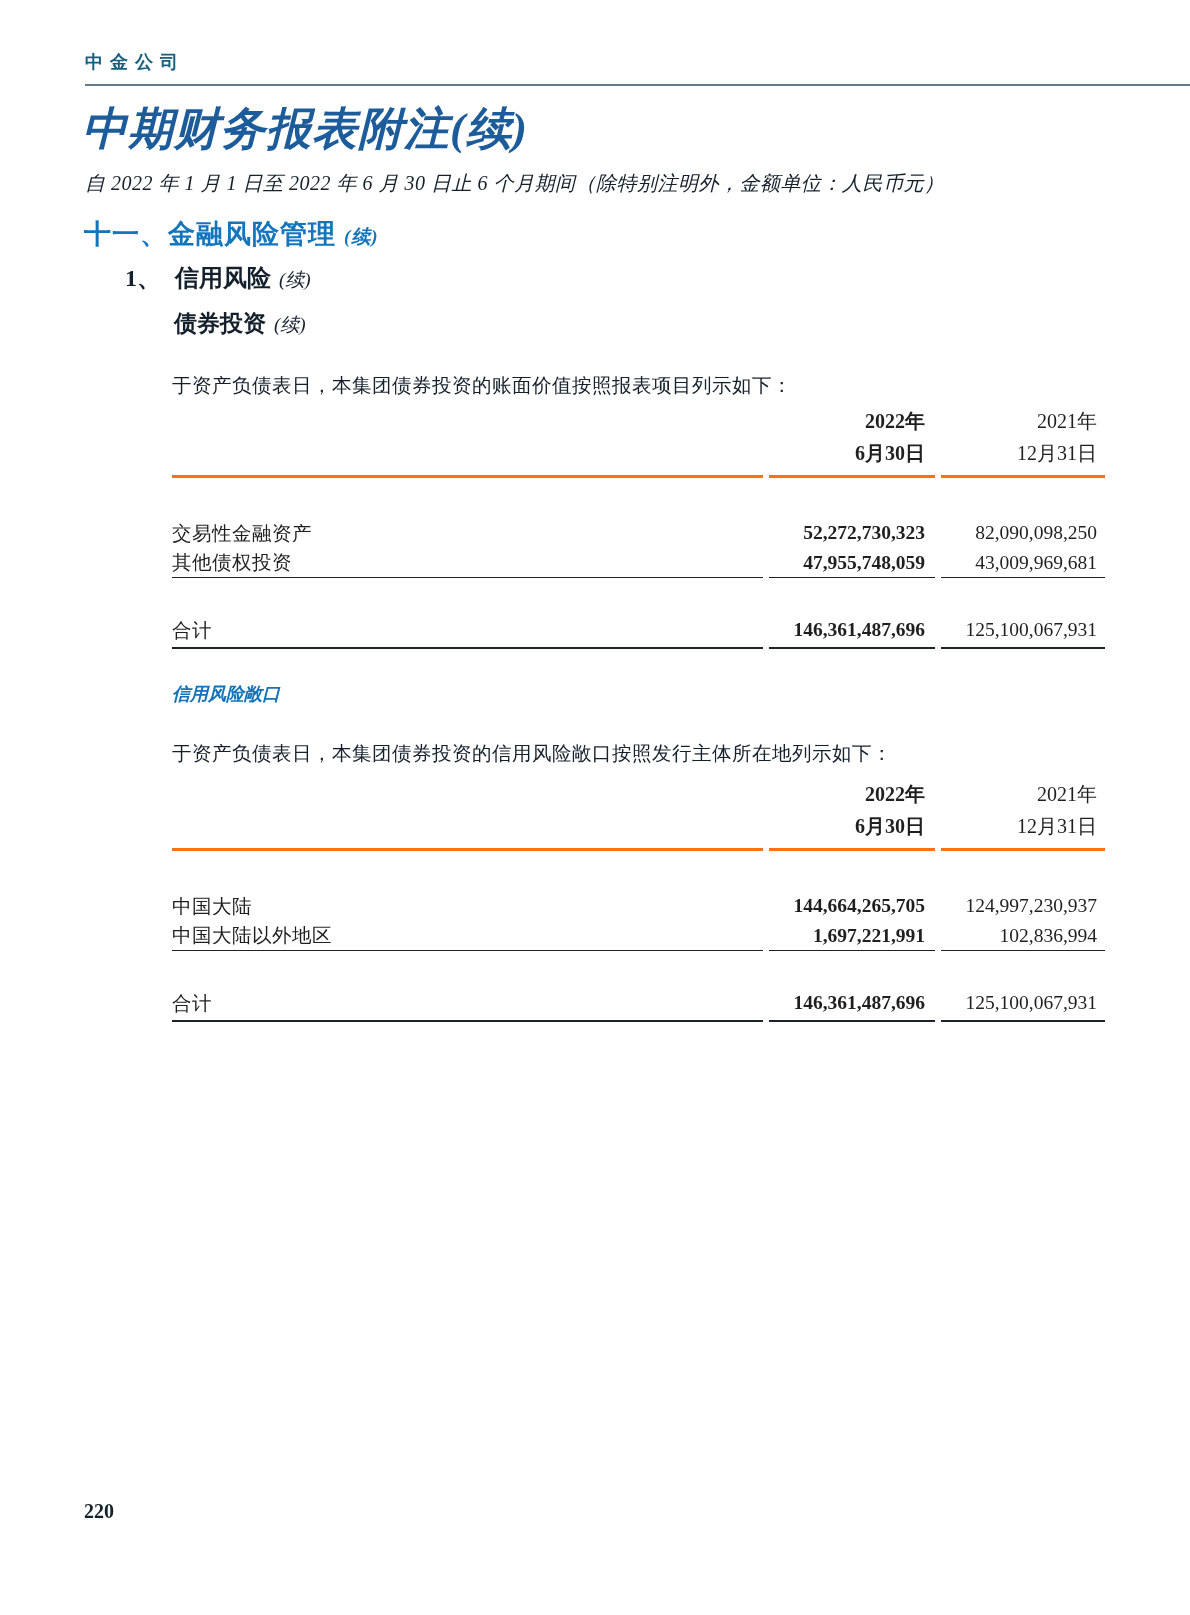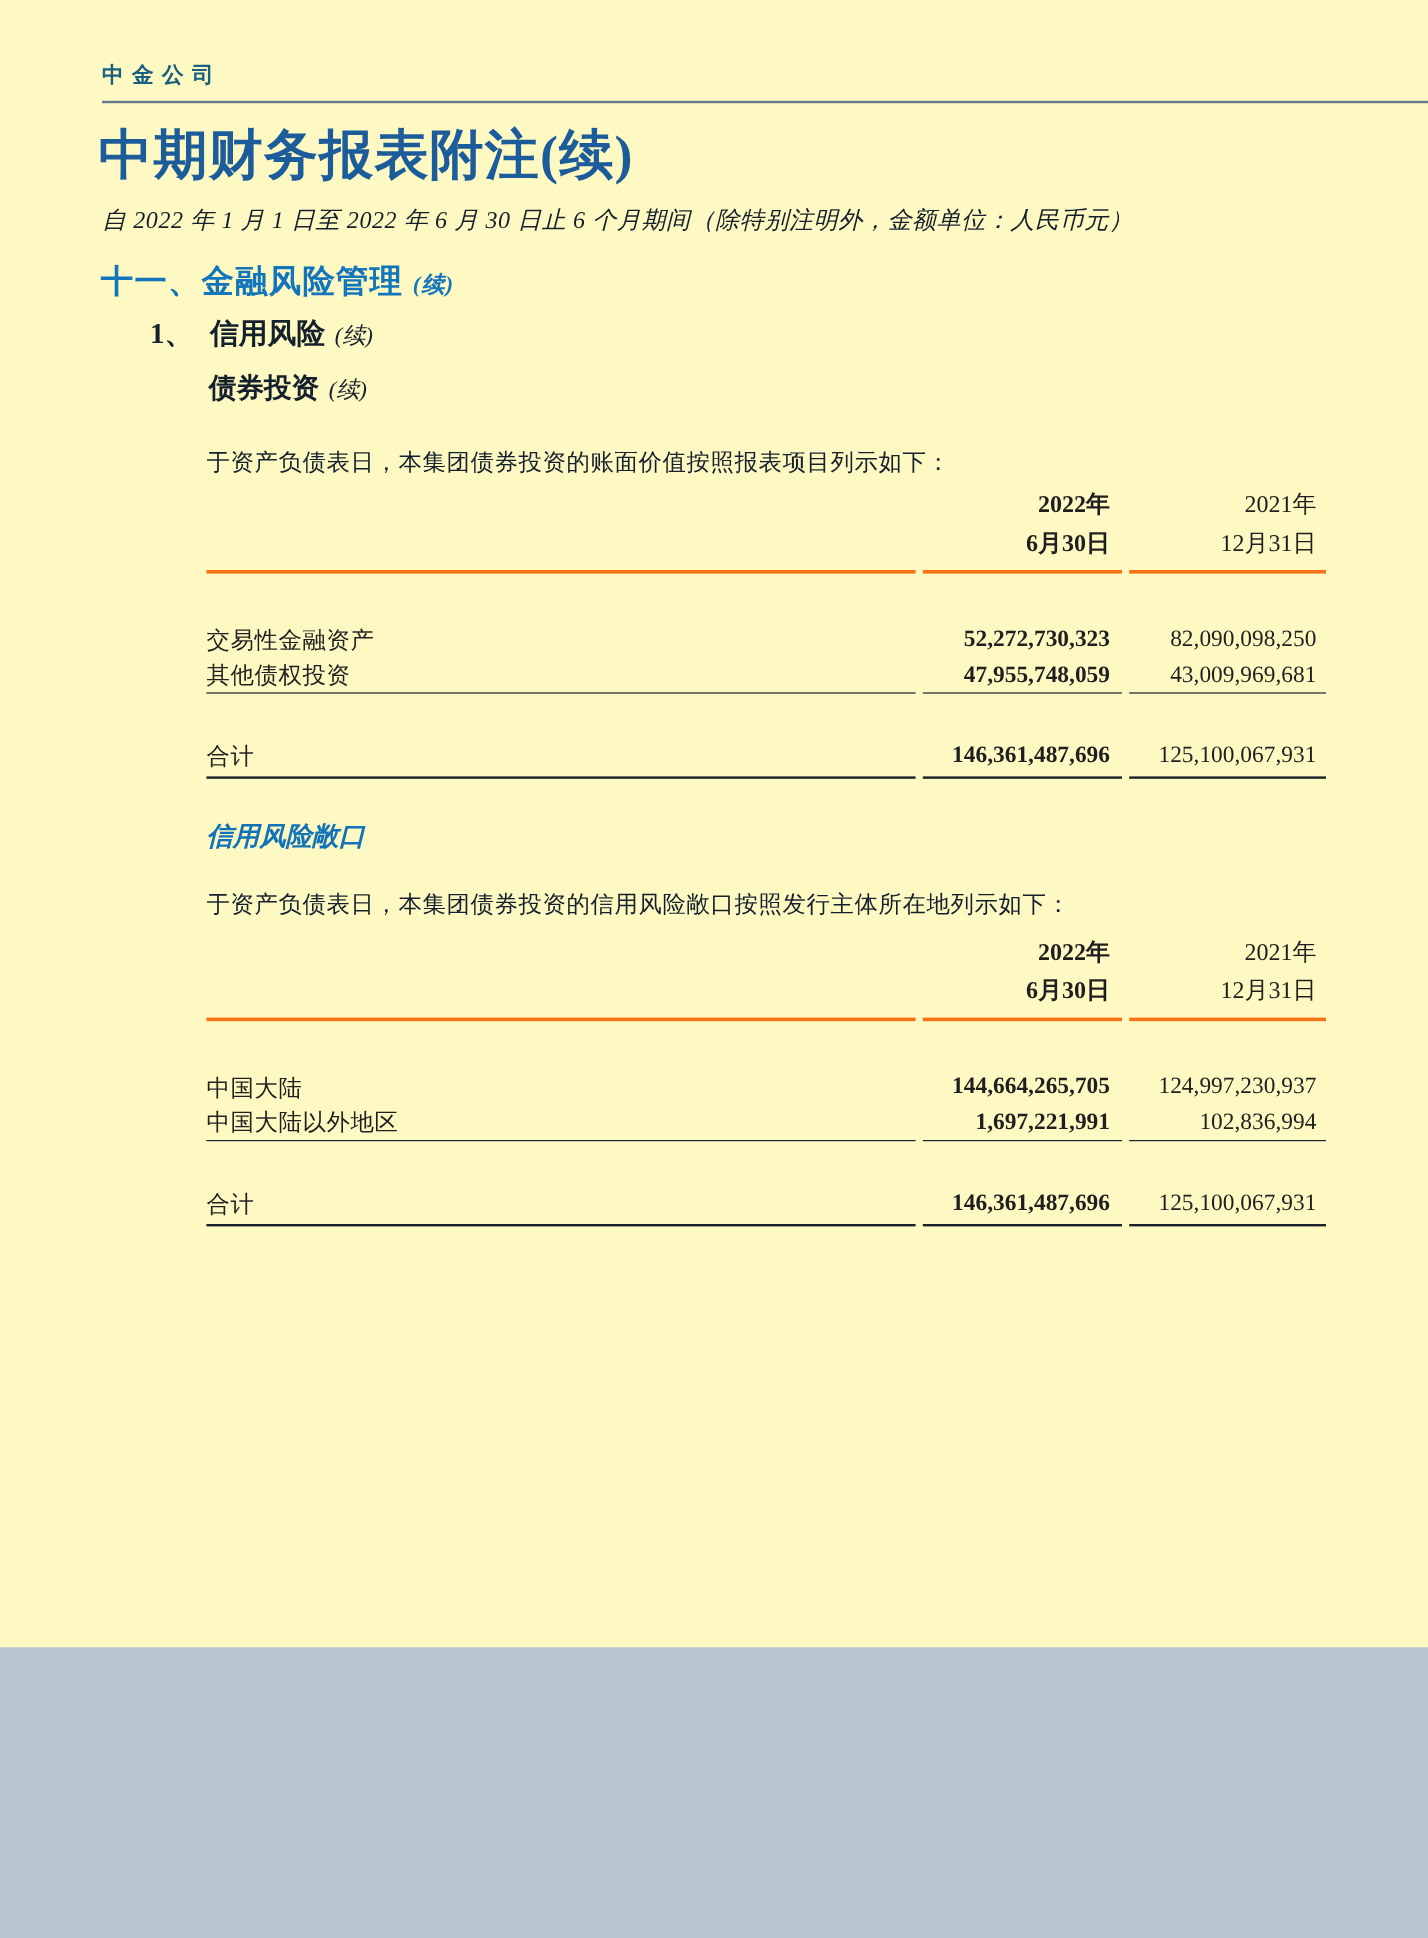--- a/index.html
+++ b/index.html
@@ -1,41 +1,42 @@
 <!DOCTYPE html>
 <html><head>
 <meta charset="utf-8">
 <style>
   * { margin: 0; padding: 0; box-sizing: border-box; }
   html, body { background: #b9c6d2; }
   .page {
     position: relative;
     width: 1190px;
-    height: 1373px;
+    height: 1615px;
     margin: 0 auto;
-    background: #fef9c3;
+    background: #ffffff;
     font-family: "Liberation Serif", "DejaVu Serif", serif;
     color: #1f1f1f;
     overflow: hidden;
   }
 
   
   .brand {
     position: absolute; left: 85px; top: 50px;
     font-size: 18px; font-weight: bold; letter-spacing: 7px;
     color: #18607f;
   }
   .brand-rule {
     position: absolute; left: 85px; right: 0; top: 84px;
     border-top: 2px solid #64798a;
   }
   .doc-title {
     position: absolute; left: 82px; top: 99px;
     font-size: 45px; font-weight: bold; color: #1d5c9b;
     letter-spacing: 1px;
+    font-style: italic;
   }
   .doc-subtitle {
     position: absolute; left: 85px; top: 170px;
     font-size: 20px; font-style: italic; color: #14202b;
     letter-spacing: 0.5px;
   }
 
   
   .section-heading {
     position: absolute; left: 84px; top: 216px;
@@ -54,21 +55,21 @@
     position: absolute; left: 174px; top: 308px;
     font-size: 23px; font-weight: bold; color: #14202b;
   }
   .para {
     position: absolute; left: 172px;
     font-size: 19.5px; color: #14202b; letter-spacing: 0.5px;
   }
   .para1 { top: 348px; margin-top: 24px; }
   .credit-heading {
     position: absolute; left: 172px; top: 682px;
-    font-size: 22px; font-weight: bold; font-style: italic; color: #1373b9;
+    font-size: 18px; font-weight: bold; font-style: italic; color: #1373b9;
   }
   .para2 { top: 740px; }
 
   
   .fin-table { position: absolute; left: 172px; width: 933px; }
   .fin-table1 { top: 405px; }
   .fin-table2 { top: 778px; }
 
   .t-row { display: grid; grid-template-columns: 591px 166px 164px; column-gap: 6px; }
 

